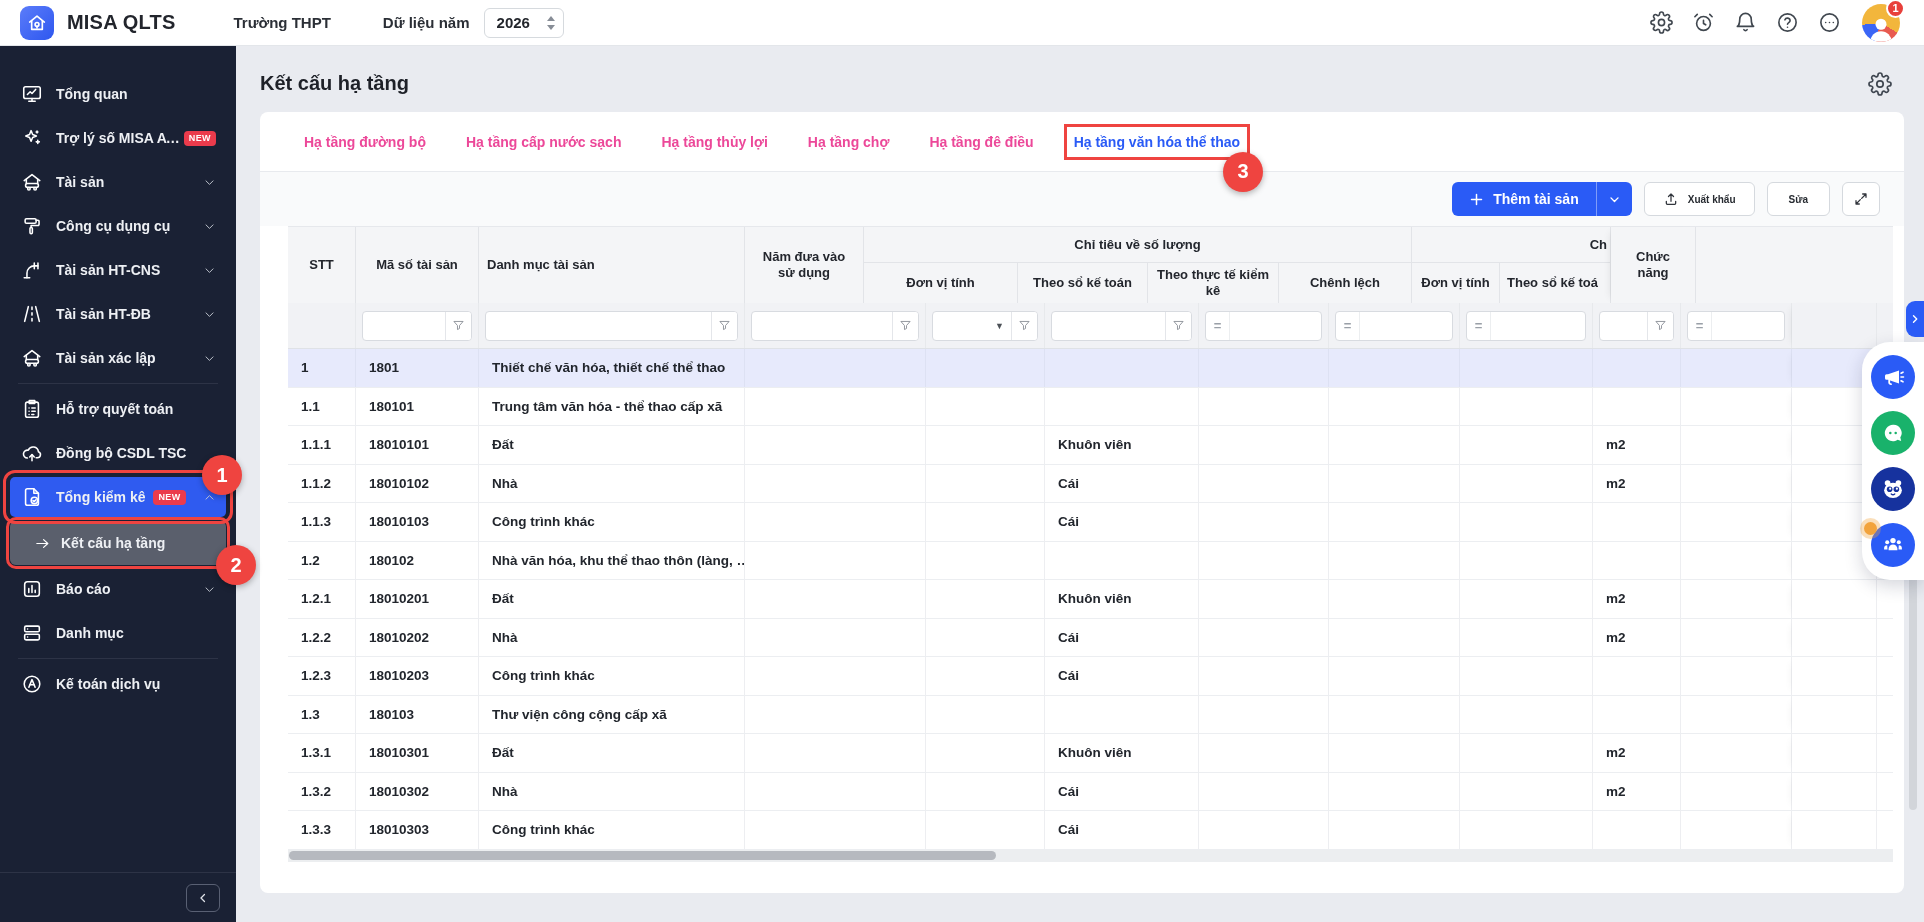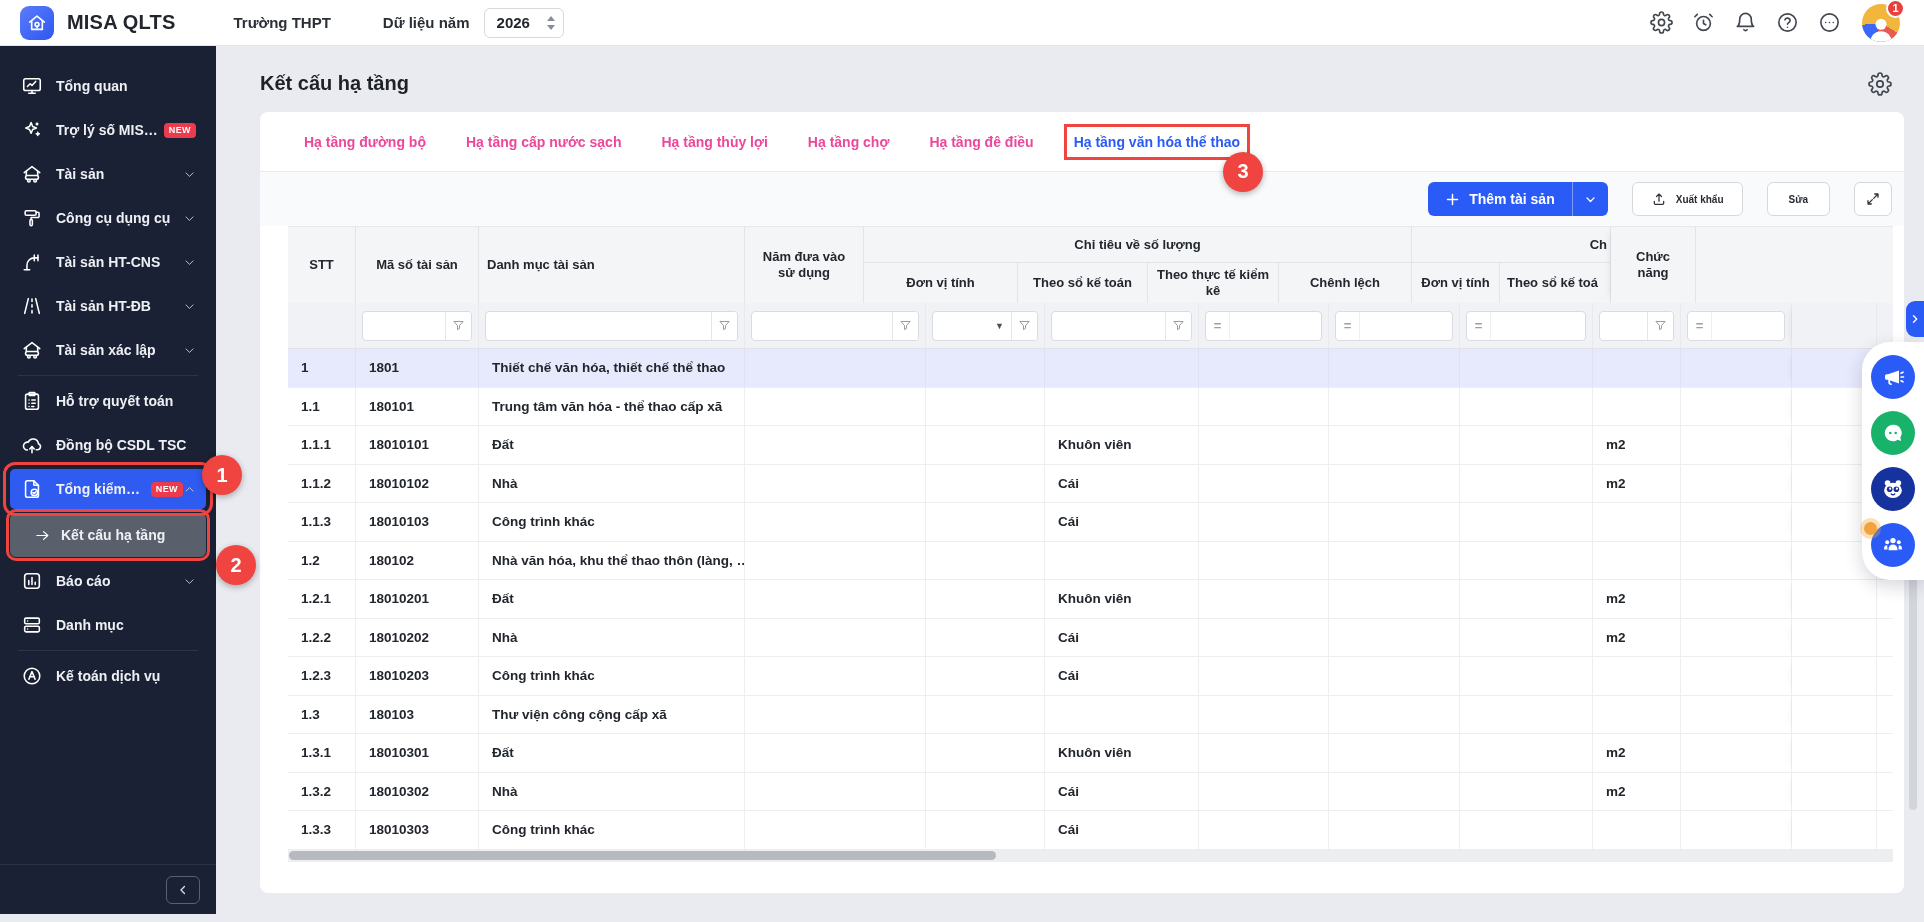--- a/index.html
+++ b/index.html
@@ -24,21 +24,21 @@
   .tb-icon{width:23px;height:23px;color:#40474f;cursor:pointer}
   .avatar-wrap{position:relative;width:38px;height:38px;margin-left:2px;cursor:pointer}
   .avatar{width:38px;height:38px;border-radius:50%;overflow:hidden;
           background:conic-gradient(from 200deg,#3b66f6 0 18%,#f2b63c 18% 78%,#e85a4f 78% 100%);
           display:flex;align-items:flex-end;justify-content:center}
   .avatar-badge{position:absolute;top:-5px;right:-5px;min-width:19px;height:19px;border-radius:10px;
                 background:#e8403b;color:#fff;font-size:11px;font-weight:700;display:flex;
                 align-items:center;justify-content:center;border:2px solid #fff}
 
   
-  .sidebar{position:absolute;left:0;top:38px;width:216px;height:876px;background:#1a2134;z-index:20}
+  .sidebar{position:absolute;left:0;top:46px;width:236px;height:876px;background:#1a2134;z-index:20}
   .sb-list{padding-top:24px}
   .sb-item{height:40px;margin:4px 10px;border-radius:5px;display:flex;align-items:center;
            padding:0 10px;color:#eef0f4;font-size:14px;font-weight:600;cursor:pointer;white-space:nowrap}
   .sb-item.active{background:#2f5bf0}
   .sb-icon{width:24px;height:24px;color:#fff;flex:0 0 auto;display:flex;align-items:center;justify-content:center}
   .sb-label{margin-left:12px;overflow:hidden;text-overflow:ellipsis}
   .sb-badge{background:#eb3b4c;color:#fff;font-size:9px;font-weight:800;padding:2.5px 5px;
             border-radius:4px;margin-left:8px;letter-spacing:.4px;flex:0 0 auto}
   .sb-item:not(.has-chevron) .sb-badge{margin-left:auto}
   .sb-chevron{margin-left:auto;color:#c9cdd6;flex:0 0 auto}
@@ -59,21 +59,21 @@
   .page-title{position:absolute;left:260px;top:72px;font-size:20px;font-weight:800;color:#1e2128}
   .title-gear{position:absolute;left:1868px;top:72px;width:24px;height:24px;color:#3f4650;cursor:pointer}
 
   .card{position:absolute;left:260px;top:112px;width:1644px;height:781px;background:#fff;border-radius:8px}
   .tabs{height:60px;display:flex;align-items:center;padding-left:44px;gap:40px;border-bottom:1px solid #e8eaee}
   .tab{font-size:14px;font-weight:700;color:#ec4899;cursor:pointer;white-space:nowrap}
   .tab.active{color:#2a5bf6}
   .tab.ann-outline{outline-offset:7px}
 
   .toolbar{height:54px;background:#f9fafb;display:flex;align-items:center;justify-content:flex-end;
-           padding-right:12px;gap:24px}
+           padding-right:24px;gap:12px}
   .btn{height:34px;border-radius:6px;font-size:10px;font-weight:700;display:flex;align-items:center;
        justify-content:center;background:#fff;border:1px solid #d5d9de;color:#272b31;cursor:pointer;
        font-family:inherit}
   .btn-add-group{display:flex;height:34px;border-radius:6px;overflow:hidden}
   .btn-add{background:#2a5bf6;color:#fff;border:none;display:flex;align-items:center;gap:9px;
            padding:0 17px;font-weight:700;font-size:14px;cursor:pointer;font-family:inherit}
   .btn-add-caret{width:36px;background:#2a5bf6;border:none;border-left:1px solid rgba(255,255,255,.4);
                  color:#fff;display:flex;align-items:center;justify-content:center;cursor:pointer}
   .btn-export{gap:9px;padding:0 18px}
   .btn-edit{padding:0 21px}

